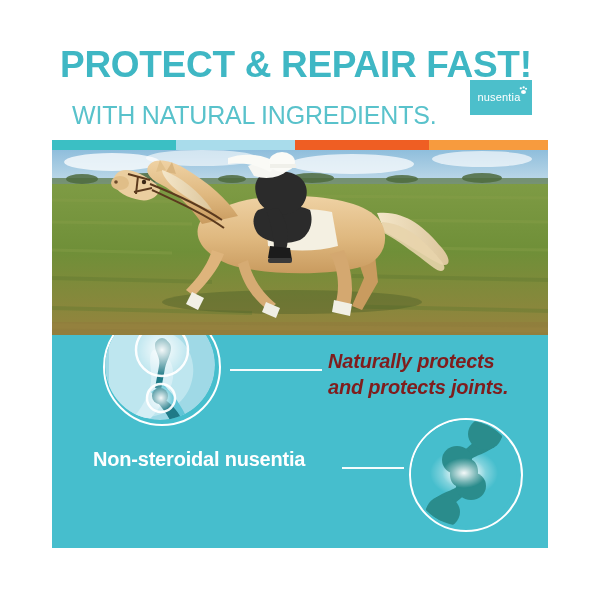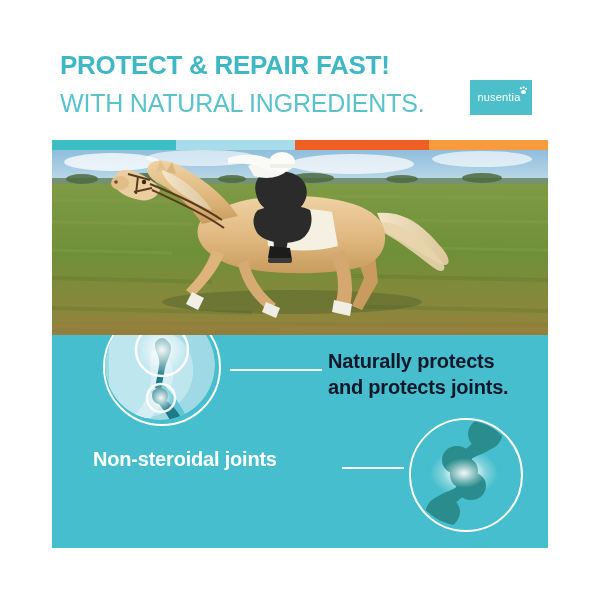--- a/index.html
+++ b/index.html
@@ -30,31 +30,31 @@
     width: 496px;
     height: 92px;
   }
   .headline {
     position: absolute;
     left: 8px;
     top: 0px;
     margin: 0;
     font-family: "Liberation Sans", sans-serif;
     font-weight: bold;
-    font-size: 26px;
+    font-size: 37px;
     letter-spacing: -0.3px;
     color: #3FB7C4;
     white-space: nowrap;
     line-height: 34px;
   }
   .subhead {
     position: absolute;
     left: 8px;
     top: 40px;
-    margin: 0;
+    margin: 12px;
     font-family: "Liberation Sans", sans-serif;
     font-weight: normal;
     font-size: 25px;
     letter-spacing: -0.2px;
     color: #59C2CB;
     white-space: nowrap;
     line-height: 30px;
   }
 
   
@@ -380,27 +380,27 @@
           <circle cx="57" cy="40" r="26" fill="none" stroke="#ffffff" stroke-width="2.5" opacity="0.95"></circle>
 
           <circle cx="56" cy="88" r="14" fill="url(#glowA)"></circle>
           <circle cx="56" cy="88" r="14" fill="none" stroke="#ffffff" stroke-width="2.5" opacity="0.95"></circle>
         </g>
       </svg>
     </div>
 
     <div class="connector" id="feature-joints-line"></div>
 
-    <div class="feature-text" id="feature-joints-text" style="color: #0f172a;">
+    <div class="feature-text" id="feature-joints-text" style="color: #7f1d1d; font-style: italic;">
       <span>Naturally protects</span><br>
       <span>and protects joints.</span>
     </div>
 
     <div class="feature-text" id="feature-pain-text" style="color: rgb(255, 255, 255);">
-      <span>Non-steroidal joints</span><br>
+      <span>Non-steroidal nusentia</span><br>
     </div>
 
     <div class="connector" id="feature-pain-line"></div>
 
     <div class="icon-circle" id="feature-pain-icon">
       <svg width="106" height="106" viewBox="0 0 106 106">
         <defs>
           <clipPath id="clipB">
               <circle cx="53" cy="53" r="53"></circle>
             </clipPath>

